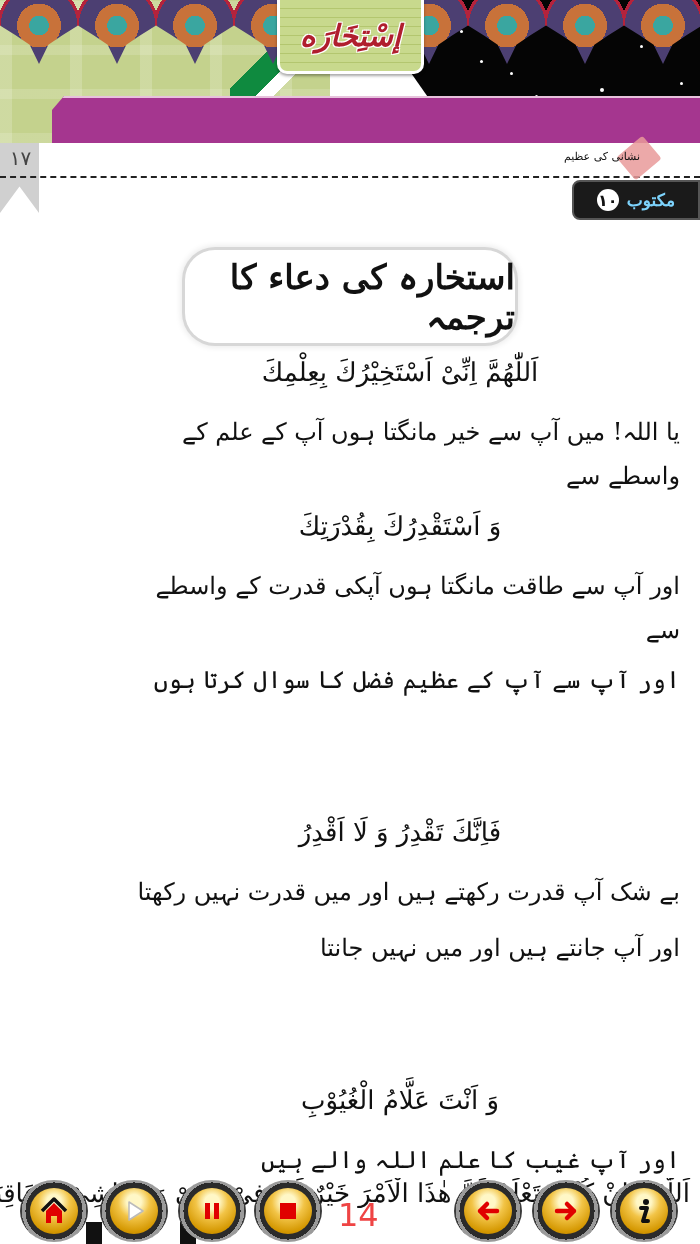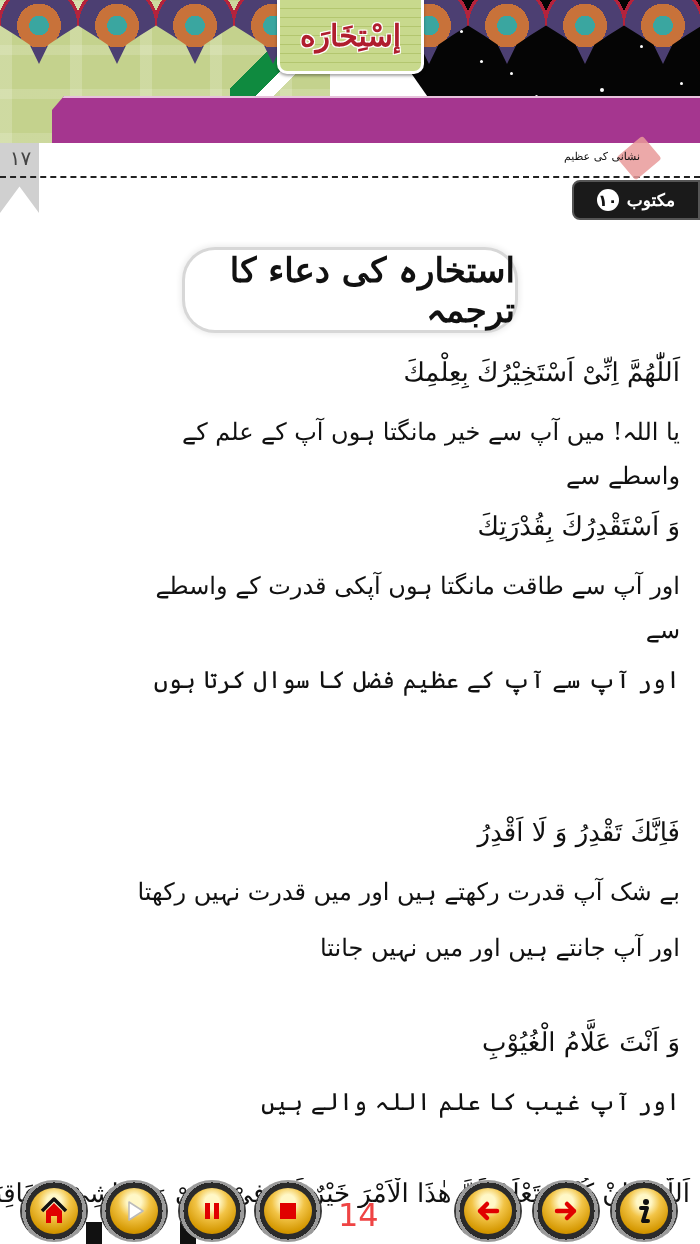--- a/index.html
+++ b/index.html
@@ -1,20 +1,20 @@
 <!DOCTYPE html>
 <html><head>
 <meta charset="utf-8">
 <style>
   * { box-sizing: border-box; margin: 0; padding: 0; }
   html, body { width: 700px; height: 1244px; overflow: hidden; background: #ffffff; }
   body { position: relative; font-family: "DejaVu Sans", sans-serif; }
 
   
-  .banner { position: absolute; left: 0; top: 0; width: 700px; height: 143px; overflow: hidden; }
+  .banner { position: absolute; left: 0; top: 0; width: 700px; height: 143px; overflow: hidden; font-style: italic; }
   .banner-left {
     position: absolute; left: 0; top: 0; width: 330px; height: 143px;
     background:
       repeating-linear-gradient(90deg, rgba(255,255,255,0.18) 0 12px, transparent 12px 70px),
       repeating-linear-gradient(0deg, rgba(255,255,255,0.15) 0 10px, transparent 10px 44px),
       #c4d28d;
   }
   .banner-right {
     position: absolute; left: 300px; top: 0; width: 400px; height: 143px;
     background: #050505;
@@ -66,39 +66,39 @@
   }
   .bookmark-tag {
     position: absolute; right: 44px; top: 143px; width: 34px; height: 30px;
     background: #e99a9a; transform: rotate(-40deg); border-radius: 3px; opacity: 0.85;
   }
   .maktoob-badge {
     position: absolute; left: 572px; top: 180px; width: 128px; height: 40px;
     background: #1a1a1a; border-radius: 8px 0 0 8px; border: 2px solid #555;
     display: flex; align-items: center; justify-content: center; gap: 8px; direction: rtl;
   }
-  .maktoob-badge .word { color: #ffffff; font-size: 17px; font-weight: bold; font-family: "DejaVu Serif", serif; }
+  .maktoob-badge .word { color: #7dd3fc; font-size: 17px; font-weight: bold; font-family: "DejaVu Serif", serif; }
   .maktoob-badge .num {
     width: 22px; height: 22px; border-radius: 50%; background: #fff; color: #111;
     font-size: 16px; font-weight: bold; display: flex; align-items: center; justify-content: center;
   }
 
   
   .content-title {
-    position: absolute; left: 185px; top: 250px; width: 330px; height: 80px;
+    position: absolute; left: 185px; top: 250px; width: 330px; height: 93px;
     display: flex; align-items: center; justify-content: center;
     border-radius: 30px; background: #fff;
     box-shadow: 0 0 0 3px #d7d7d7, 0 0 6px 4px #e9e9e9;
   }
   .content-title span {
     font-family: "DejaVu Serif", serif; font-size: 34px; font-weight: bold; color: #111;
     direction: rtl;
   }
   .verse-block { position: absolute; right: 20px; width: 560px; direction: rtl; text-align: right; }
-  .arabic { font-family: "DejaVu Serif", serif; font-size: 26px; color: #111; line-height: 40px; }
+  .arabic { font-family: "DejaVu Serif", serif; font-size: 26px; color: #111; line-height: 40px; text-align: center; }
   .urdu { font-family: "DejaVu Serif", serif; font-size: 24px; color: #111; line-height: 44px; margin-top: 18px; }
 
   
   .partial-line {
     position: absolute; left: 0; top: 1178px; width: 700px; text-align: right; direction: rtl;
     padding-right: 10px; font-family: "DejaVu Serif", serif; font-size: 26px; color: #111;
     white-space: nowrap; overflow: hidden;
   }
   .black-block { position: absolute; background: #111; }
   .page-footer-num {
@@ -176,21 +176,21 @@
 <div class="verse-block" style="top:640px">
   <div class="urdu">اور آپ سے آپ کے عظیم فضل کا سوال کرتا ہوں</div>
 </div>
 <div class="verse-block" style="top:812px">
   <div class="arabic">فَاِنَّكَ تَقْدِرُ وَ لَا اَقْدِرُ</div>
   <div class="urdu">بے شک آپ قدرت رکھتے ہیں اور میں قدرت نہیں رکھتا</div>
 </div>
 <div class="verse-block" style="top:908px">
   <div class="urdu">اور آپ جانتے ہیں اور میں نہیں جانتا</div>
 </div>
-<div class="verse-block" style="top:1022px">
+<div class="verse-block" style="top:1080px">
   <div class="arabic">وَ اَنْتَ عَلَّامُ الْغُیُوْبِ</div>
   <div class="urdu">اور آپ غیب کا علم اللہ والے ہیں</div>
 </div>
 
 <div class="partial-line">اَللّٰھُمَّ اِنْ کُنْتَ تَعْلَمُ اَنَّ ھٰذَا الْاَمْرَ خَیْرٌ لِّیْ فِیْ دِیْنِیْ وَ مَعَاشِیْ وَ عَاقِبَةِ</div>
 <div class="black-block" style="left:86px;top:1222px;width:16px;height:22px"></div>
 <div class="black-block" style="left:180px;top:1222px;width:16px;height:22px"></div>
 <div class="page-footer-num">14</div>
 
 <div class="tb-btn" style="left:20px">

